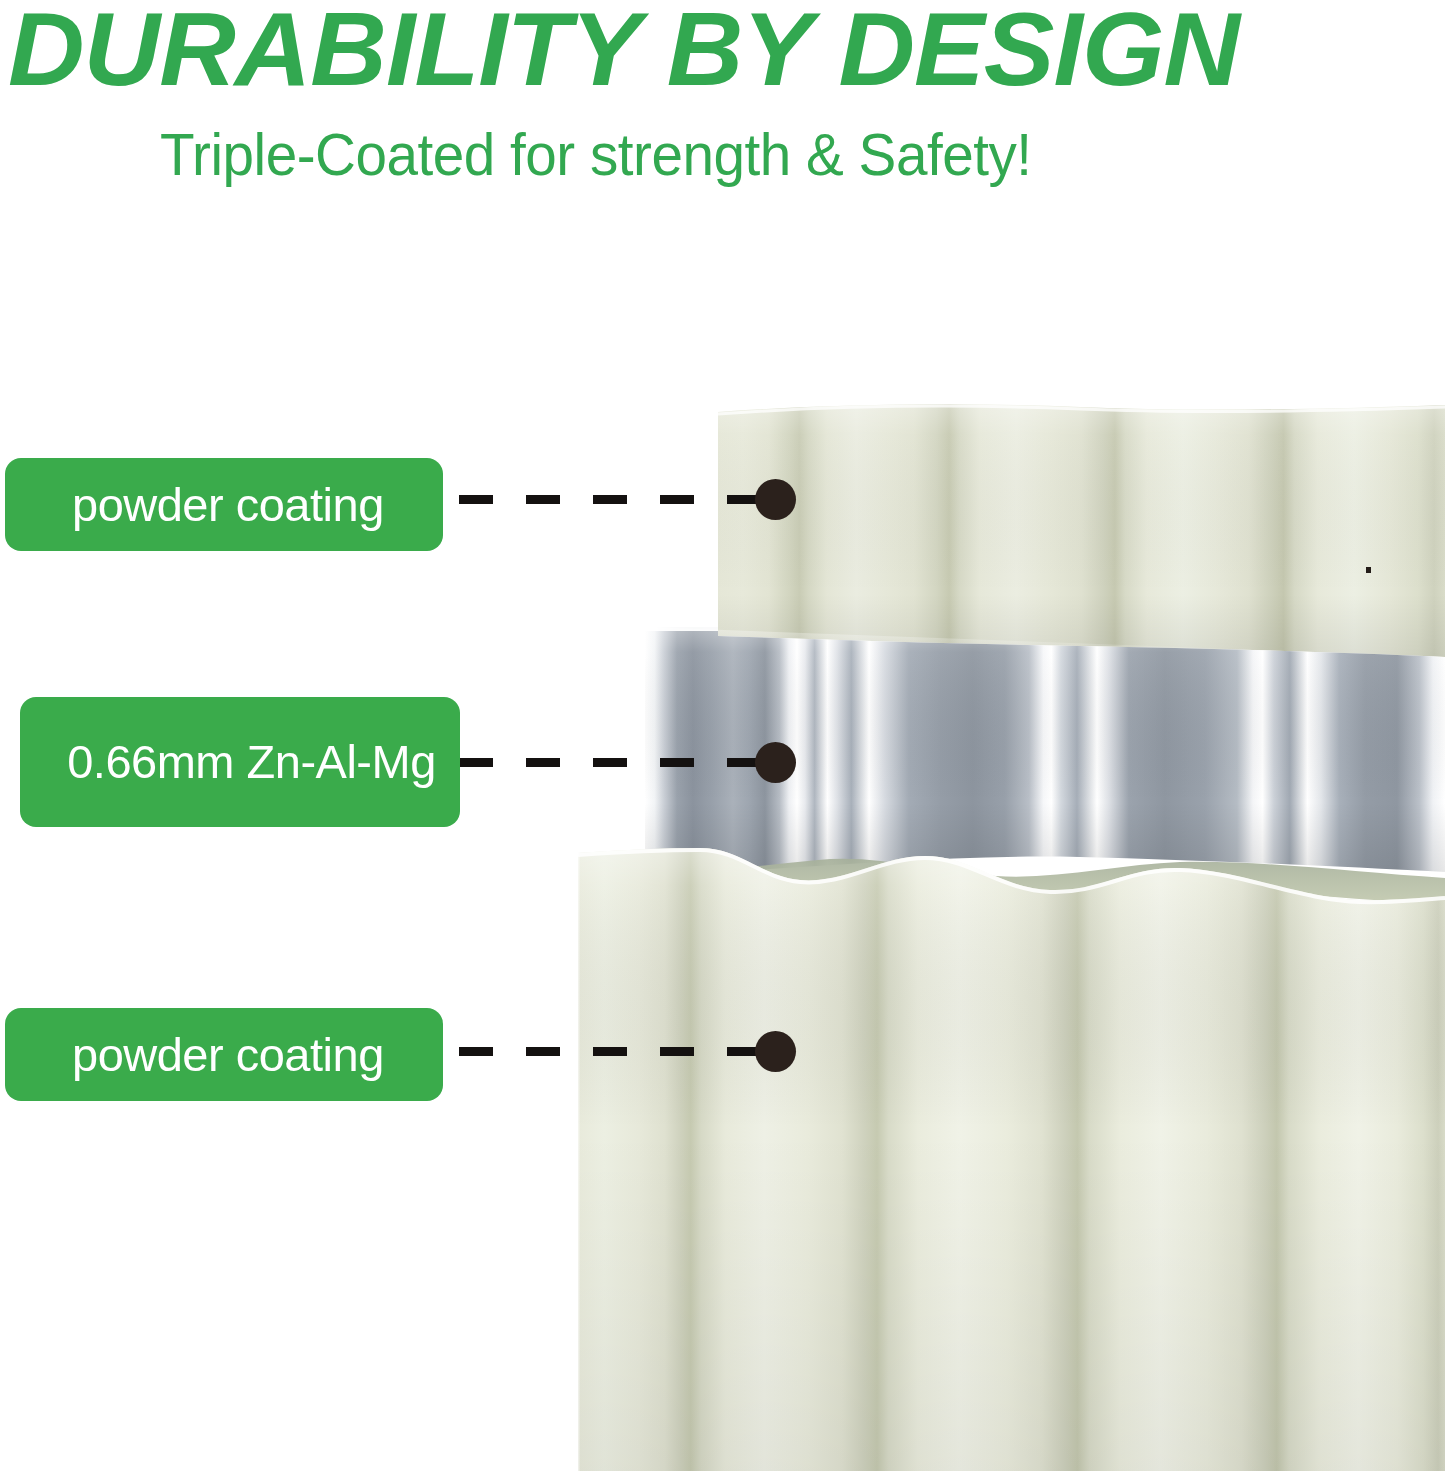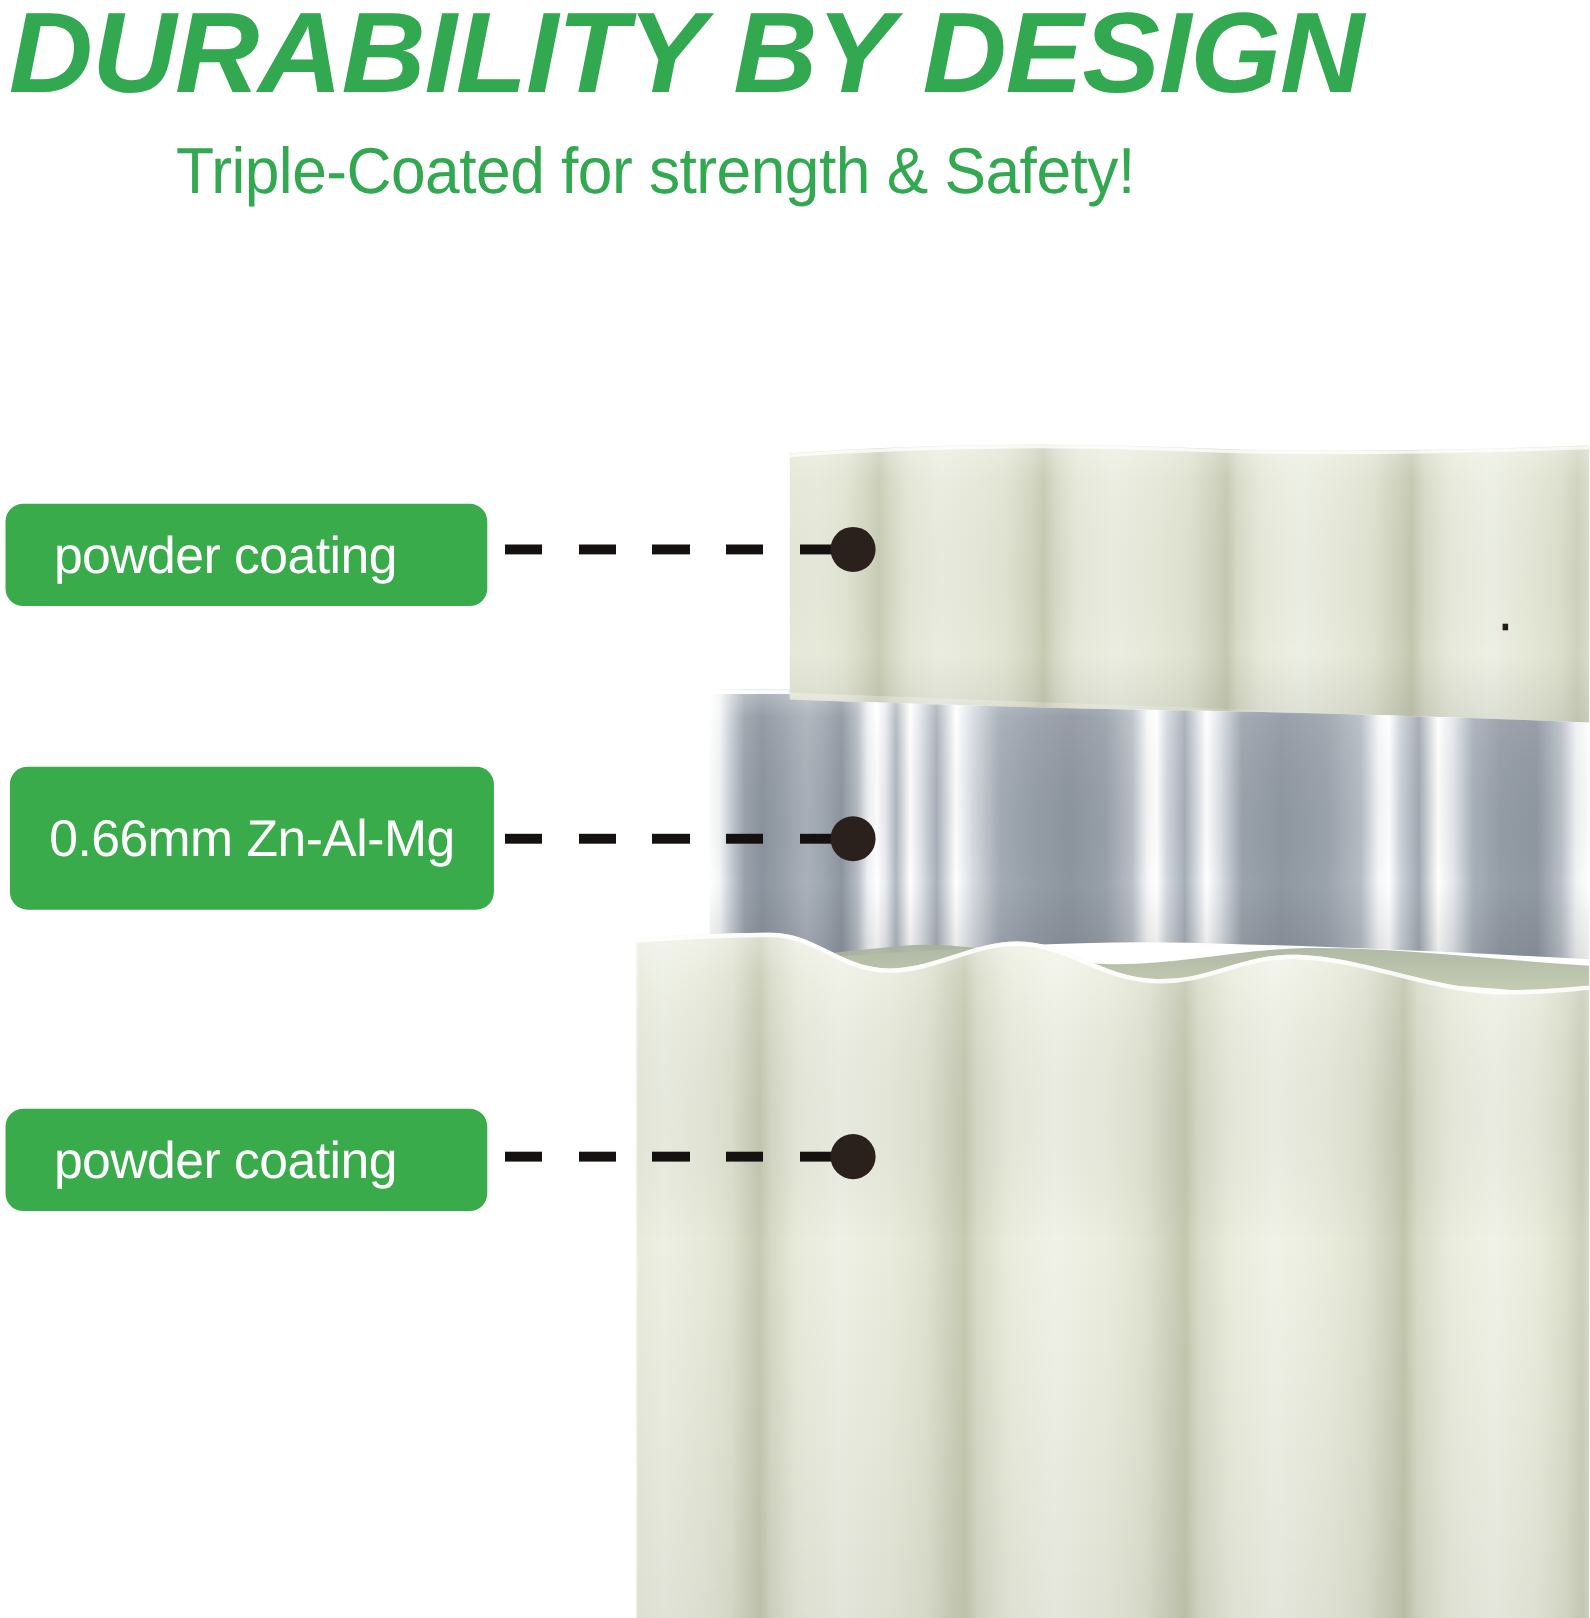--- a/index.html
+++ b/index.html
@@ -64,32 +64,33 @@
   .badge {
     position: absolute;
     background: #3aab4b;
     border-radius: 16px;
     color: #ffffff;
     font-family: "Liberation Sans", sans-serif;
     font-weight: 400;
     display: flex;
     align-items: center;
     box-sizing: border-box;
+    padding-left: 23px;
   }
   .badge .btxt {
     width: 100%;
     font-size: 47px;
     line-height: 58px;
     letter-spacing: -0.5px;
   }
   .badge.one-line .btxt { padding-left: 44px; text-align: left; }
   .badge.two-line .btxt { text-align: center; padding: 0 12px; }
 
   #badge-top    { left: 5px;  top: 458px;  width: 438px; height: 93px; }
-  #badge-mid    { left: 9px;  top: 697px;  width: 440px; height: 130px; }
+  #badge-mid    { left: 20px;  top: 697px;  width: 440px; height: 130px; }
   #badge-bottom { left: 5px;  top: 1008px; width: 438px; height: 93px; }
 
   
   .leader {
     position: absolute;
     height: 9px;
   }
   .leader .dashes {
     position: absolute;
     left: 0;

